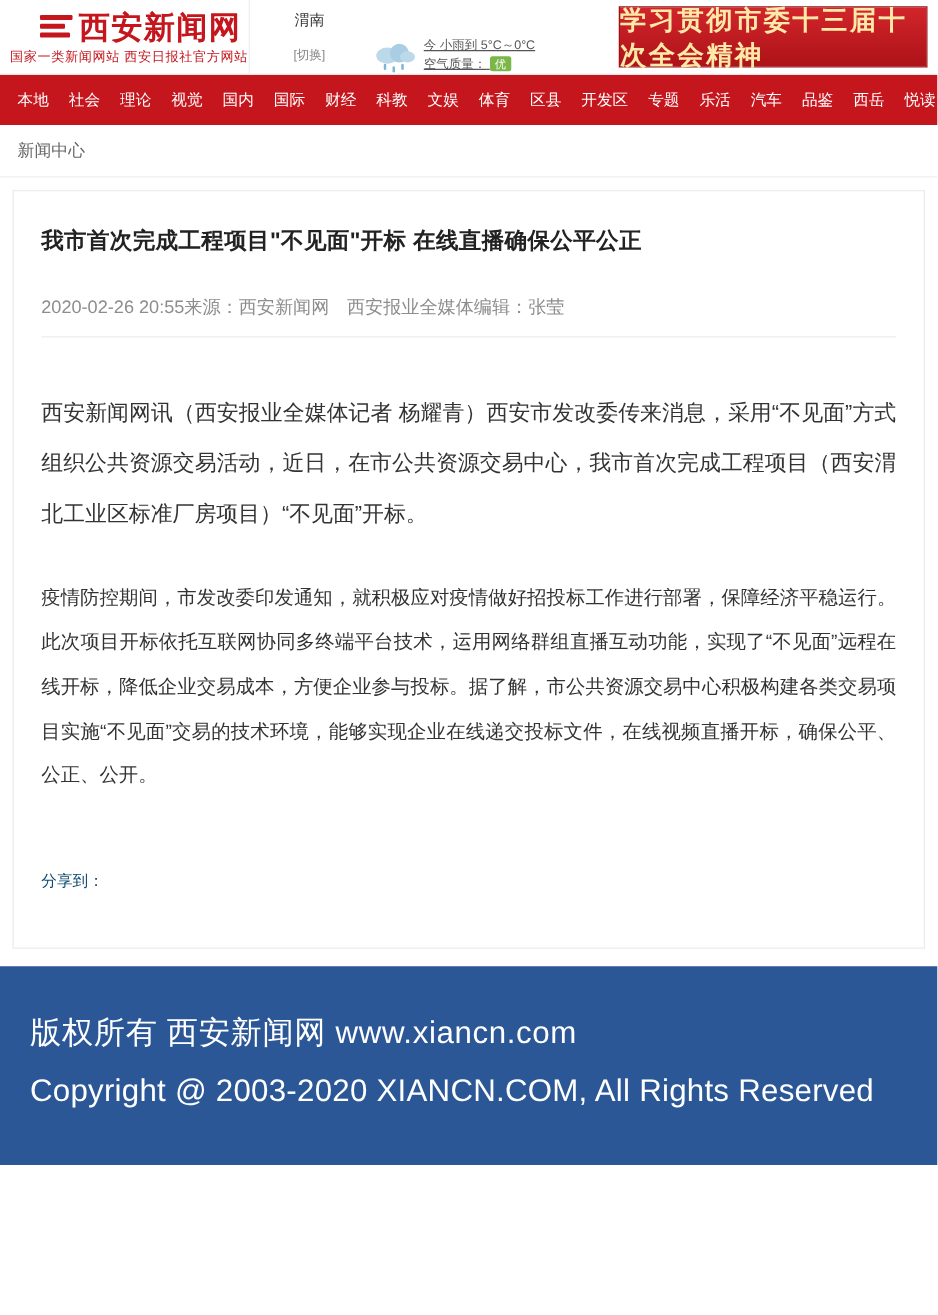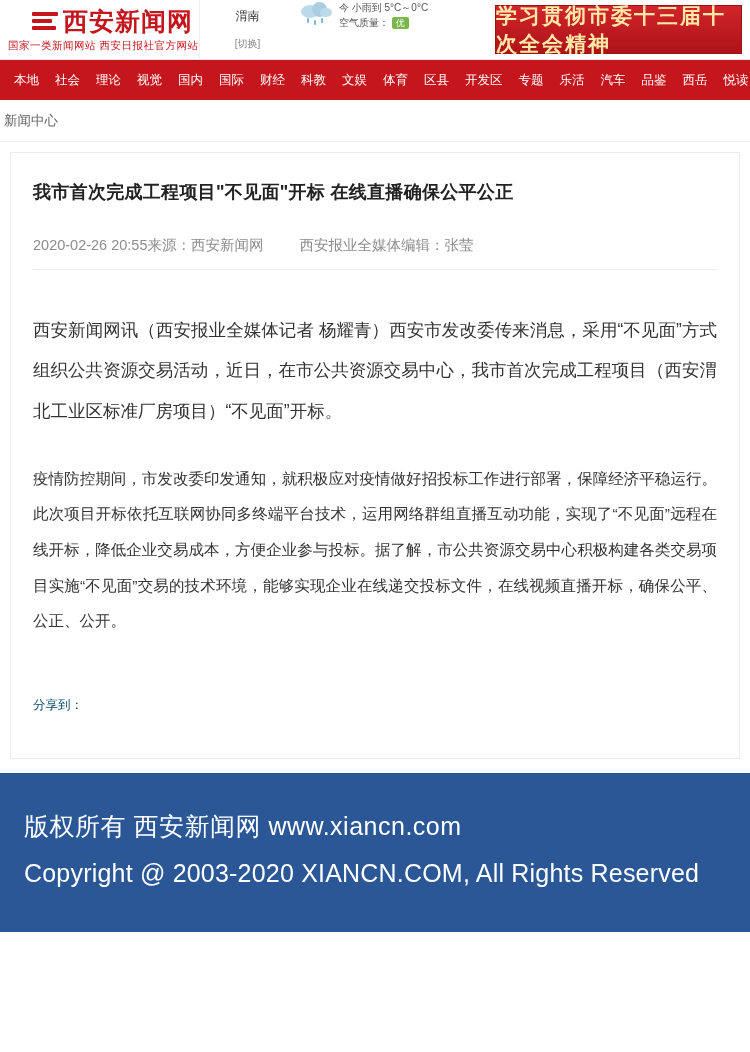--- a/index.html
+++ b/index.html
@@ -69,26 +69,27 @@
     flex-direction: column;
     align-items: center;
     justify-content: center;
     font-size: 11px;
     color: #444;
   }
   .weather-city { font-size: 12px; color: #333; }
   .weather-switch { font-size: 10px; color: #888; margin-top: 12px; }
   .weather-detail {
     display: flex;
-    align-items: flex-start;
+    align-items: flex-end;
     gap: 6px;
     width: 200px;
     padding-left: 4px;
     font-size: 10px;
     color: #555;
+    text-decoration: underline;
   }
   .cloud-icon {
     width: 34px; height: 26px;
     position: relative;
     flex: 0 0 34px;
   }
   .cloud-icon .c {
     position: absolute;
     background: #bcd9ea;
     border-radius: 50%;
@@ -147,21 +148,21 @@
     line-height: 28px;
     white-space: nowrap;
     cursor: pointer;
   }
 
   
   .crumb-bar {
     height: 42px;
     display: flex;
     align-items: center;
-    padding-left: 4px;
+    padding-left: 14px;
     font-size: 13.5px;
     color: #666;
     background: #fff;
     border-bottom: 1px solid #efefef;
   }
 
   
   .page-wrap {
     padding: 0 10px 14px;
     background: #fff;
@@ -180,21 +181,21 @@
     margin: 0 0 30px 0;
     letter-spacing: 0.3px;
   }
   .article-meta {
     font-size: 14.5px;
     color: #8d8d8d;
     padding-bottom: 14px;
     border-bottom: 1px solid #ededed;
     display: flex;
     flex-wrap: wrap;
-    gap: 36px;
+    gap: 14px;
   }
   .article-body {
     padding-top: 40px;
     font-size: 16.5px;
     line-height: 2.3;
     color: #333;
   }
   .article-body p { margin: 0 0 30px 0; }
   .p-lead { font-size: 17.5px; }
   .p-lead, .p-body { text-align: justify; }

